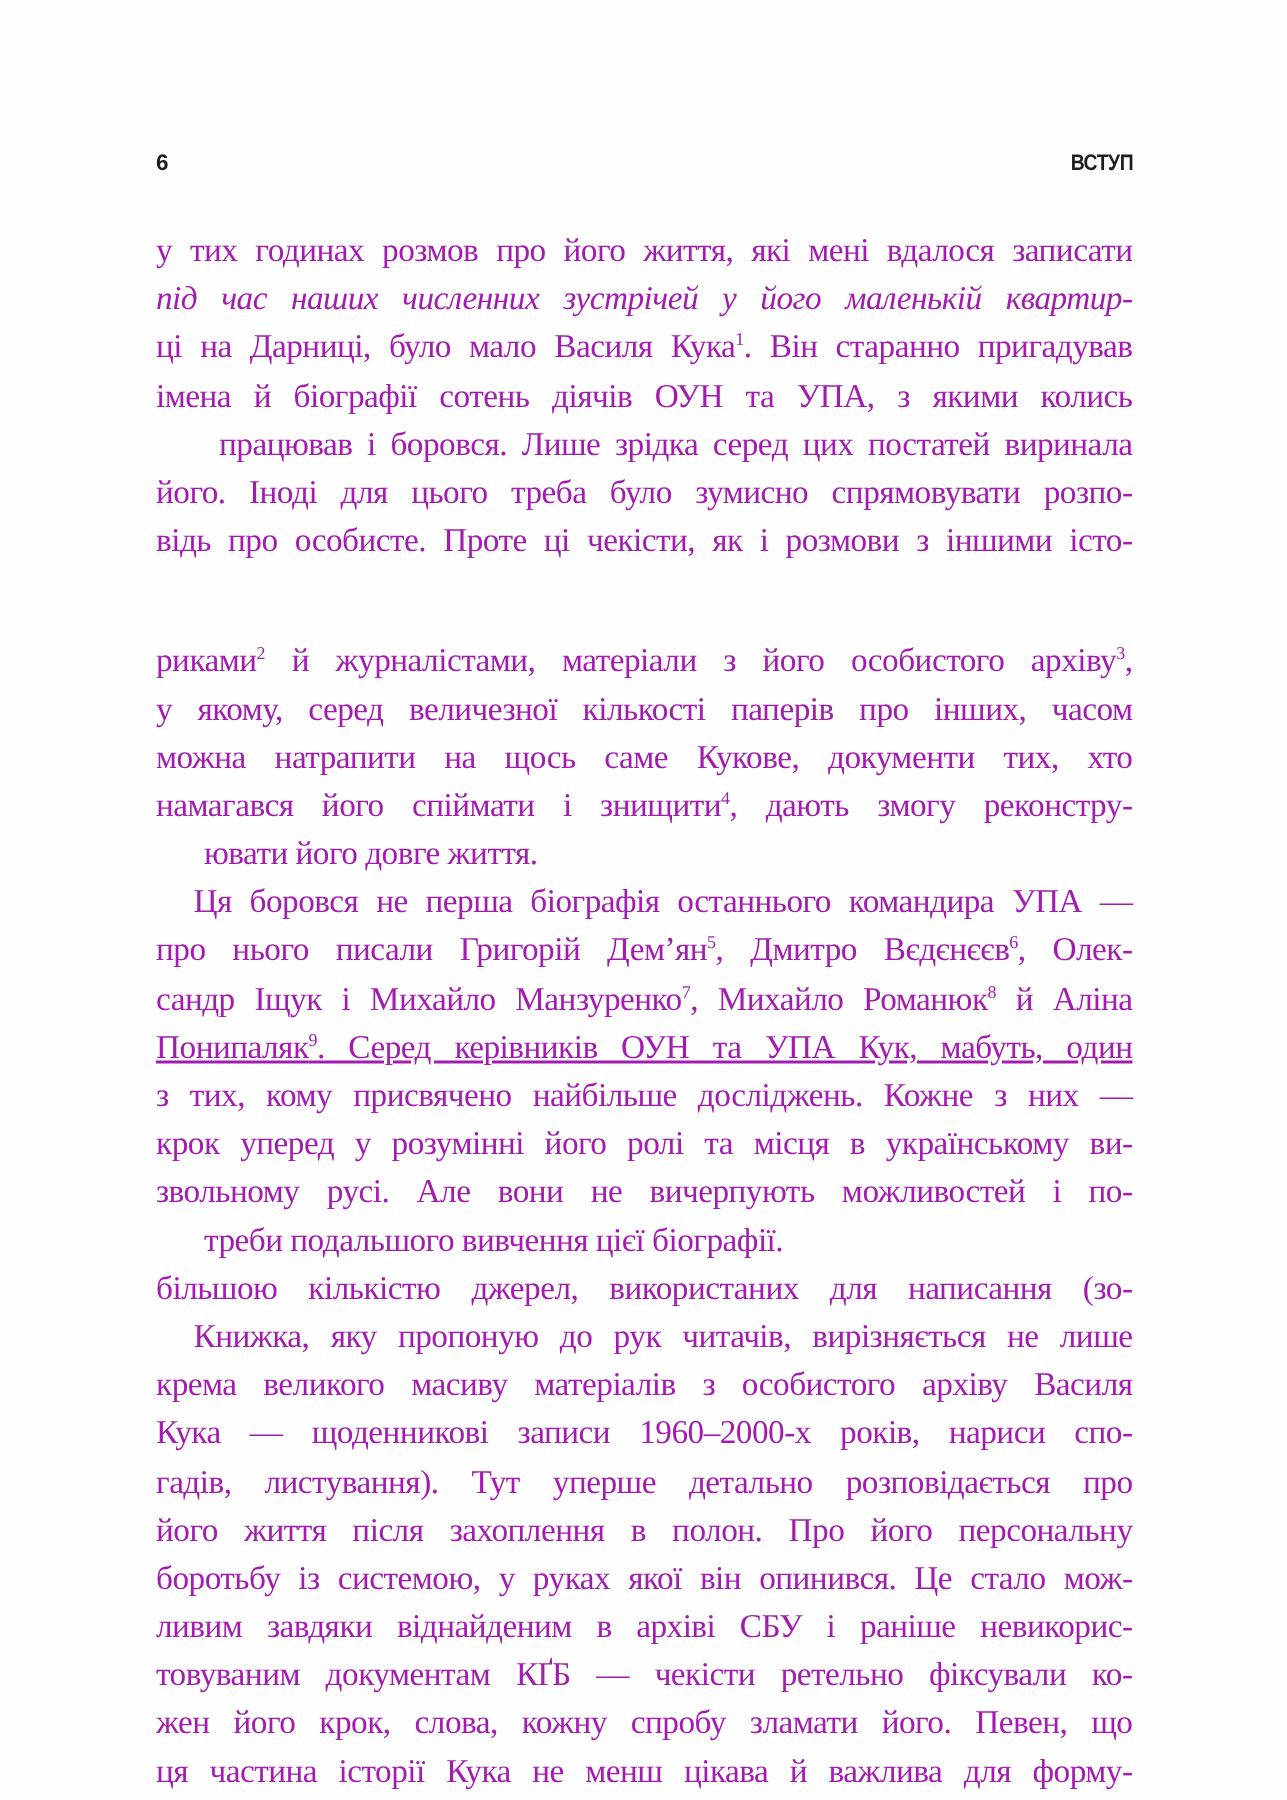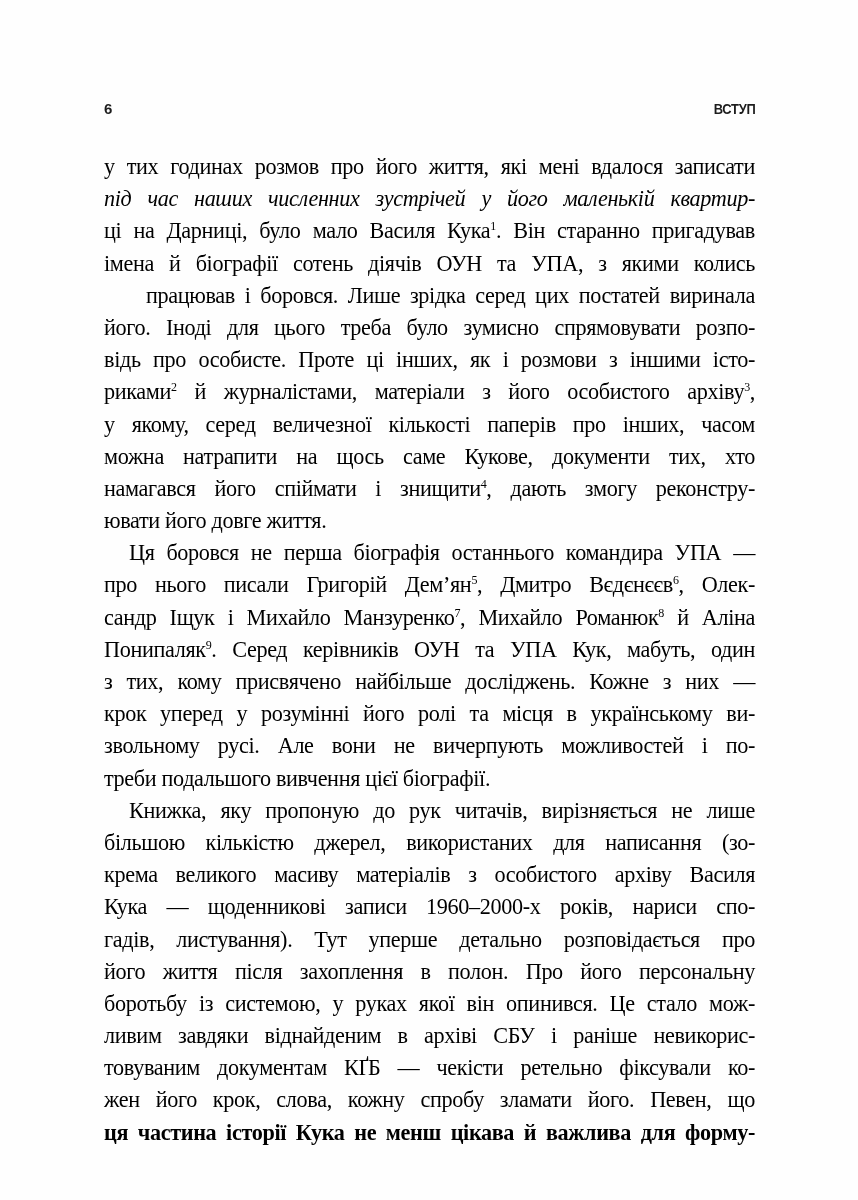--- a/index.html
+++ b/index.html
@@ -28,31 +28,31 @@
     position: absolute; right: 0; top: 0;
     transform: scaleX(0.86); transform-origin: right center;
     letter-spacing: -0.3px;
   }
   .body-text {
     position: absolute;
     top: 151px; left: 104px; width: 651px;
     font-family: "Liberation Serif", serif;
     font-size: 22.2px;
     line-height: 32.2px;
-    color: #000000;
+    color: #a21caf;
   }
   .line {
     display: block;
     white-space: nowrap;
     text-align: justify;
     text-align-last: justify;
     height: 32.2px;
     letter-spacing: -0.35px;
   }
-  .line.last { text-align-last: left; }
+  .line.last { text-align-last: left; margin-left: 32px; }
   .line.indent { padding-left: 25px; }
   sup.fn {
     font-size: 12px;
     vertical-align: 0;
     position: relative;
     top: -8px;
     line-height: 0;
   }
 </style>
 </head>
@@ -66,46 +66,46 @@
 
   <div class="body-text" id="body-text">
 
     <div>
       <span class="line" style="display: block; word-spacing: 0px;"><span>у тих годинах розмов про його життя, які мені вдалося записати</span></span>
       <span class="line" style="display: block; word-spacing: 0px; font-style: italic;"><span>під час наших численних зустрічей у його маленькій квартир-</span></span>
       <span class="line" style="display: block; word-spacing: 0px;"><span>ці на Дарниці, було мало Василя Кука</span><sup class="fn">1</sup><span>. Він старанно пригадував</span></span>
       <span class="line" style="display: block; word-spacing: 0px;"><span>імена й біографії сотень діячів ОУН та УПА, з якими колись</span></span>
       <span class="line" style="display: block; word-spacing: 0px; margin-left: 42px;"><span>працював і боровся. Лише зрідка серед цих постатей виринала</span></span>
       <span class="line" style="display: block; word-spacing: 0px;"><span>його. Іноді для цього треба було зумисно спрямовувати розпо-</span></span>
-      <span class="line" style="display: block; word-spacing: 0px;"><span>відь про особисте. Проте ці інших, як і розмови з іншими істо-</span></span>
-      <span class="line" style="display: block; word-spacing: 0px;"><span>риками</span><sup class="fn">2</sup><span> й журналістами, матеріали з його особистого архіву</span><sup class="fn">3</sup><span>,</span></span>
+      <span class="line" style="display: block; word-spacing: 0px;"><span>відь про особисте. Проте ці чекісти, як і розмови з іншими істо-</span></span>
+      <span class="line" style="display: block; word-spacing: 0px; margin-top: 48px;"><span>риками</span><sup class="fn">2</sup><span> й журналістами, матеріали з його особистого архіву</span><sup class="fn">3</sup><span>,</span></span>
       <span class="line" style="display: block; word-spacing: 0px;"><span>у якому, серед величезної кількості паперів про інших, часом</span></span>
       <span class="line" style="display: block; word-spacing: 0px;"><span>можна натрапити на щось саме Кукове, документи тих, хто</span></span>
       <span class="line" style="display: block; word-spacing: -0.00223214px;"><span>намагався його спіймати і знищити</span><sup class="fn">4</sup><span>, дають змогу реконстру-</span></span>
       <span class="line last"><span>ювати його довге життя.</span></span>
     </div>
 
     <div>
       <span class="line indent" style="display: block; word-spacing: 0px;"><span>Ця боровся не перша біографія останнього командира УПА —</span></span>
       <span class="line" style="display: block; word-spacing: 0.00223214px;"><span>про нього писали Григорій Дем’ян</span><sup class="fn">5</sup><span>, Дмитро Вєдєнєєв</span><sup class="fn">6</sup><span>, Олек-</span></span>
       <span class="line" style="display: block; word-spacing: 0px;"><span>сандр Іщук і Михайло Манзуренко</span><sup class="fn">7</sup><span>, Михайло Романюк</span><sup class="fn">8</sup><span> й Аліна</span></span>
-      <span class="line" style="display: block; word-spacing: 0px;"><span>Понипаляк</span><sup class="fn">9</sup><span>. Серед керівників ОУН та УПА Кук, мабуть, один</span></span>
+      <span class="line" style="display: block; word-spacing: 0px; text-decoration: underline;"><span>Понипаляк</span><sup class="fn">9</sup><span>. Серед керівників ОУН та УПА Кук, мабуть, один</span></span>
       <span class="line" style="display: block; word-spacing: 0px;"><span>з тих, кому присвячено найбільше досліджень. Кожне з них —</span></span>
       <span class="line" style="display: block; word-spacing: 0px;"><span>крок уперед у розумінні його ролі та місця в українському ви-</span></span>
       <span class="line" style="display: block; word-spacing: 0px;"><span>звольному русі. Але вони не вичерпують можливостей і по-</span></span>
       <span class="line last"><span>треби подальшого вивчення цієї біографії.</span></span>
     </div>
 
     <div>
+      <span class="line" style="display: block; word-spacing: 0px;"><span>більшою кількістю джерел, використаних для написання (зо-</span></span>
       <span class="line indent" style="display: block; word-spacing: 0px;"><span>Книжка, яку пропоную до рук читачів, вирізняється не лише</span></span>
-      <span class="line" style="display: block; word-spacing: 0px;"><span>більшою кількістю джерел, використаних для написання (зо-</span></span>
       <span class="line" style="display: block; word-spacing: 0px;"><span>крема великого масиву матеріалів з особистого архіву Василя</span></span>
       <span class="line" style="display: block; word-spacing: 0px;"><span>Кука — щоденникові записи 1960–2000-х років, нариси спо-</span></span>
       <span class="line" style="display: block; word-spacing: 0px;"><span>гадів, листування). Тут уперше детально розповідається про</span></span>
       <span class="line" style="display: block; word-spacing: 0px;"><span>його життя після захоплення в полон. Про його персональну</span></span>
       <span class="line" style="display: block; word-spacing: 0px; font-family: Liberation Serif, serif;"><span>боротьбу із системою, у руках якої він опинився. Це стало мож-</span></span>
       <span class="line" style="display: block; word-spacing: 0px;"><span>ливим завдяки віднайденим в архіві СБУ і раніше невикорис-</span></span>
       <span class="line" style="display: block; word-spacing: 0px;"><span>товуваним документам КҐБ — чекісти ретельно фіксували ко-</span></span>
       <span class="line" style="display: block; word-spacing: 0px;"><span>жен його крок, слова, кожну спробу зламати його. Певен, що</span></span>
-      <span class="line" style="display: block; word-spacing: 0px; font-weight: bold;"><span>ця частина історії Кука не менш цікава й важлива для форму-</span></span>
+      <span class="line" style="display: block; word-spacing: 0px;"><span>ця частина історії Кука не менш цікава й важлива для форму-</span></span>
     </div>
   </div>
 </div>
 
 </body></html>

